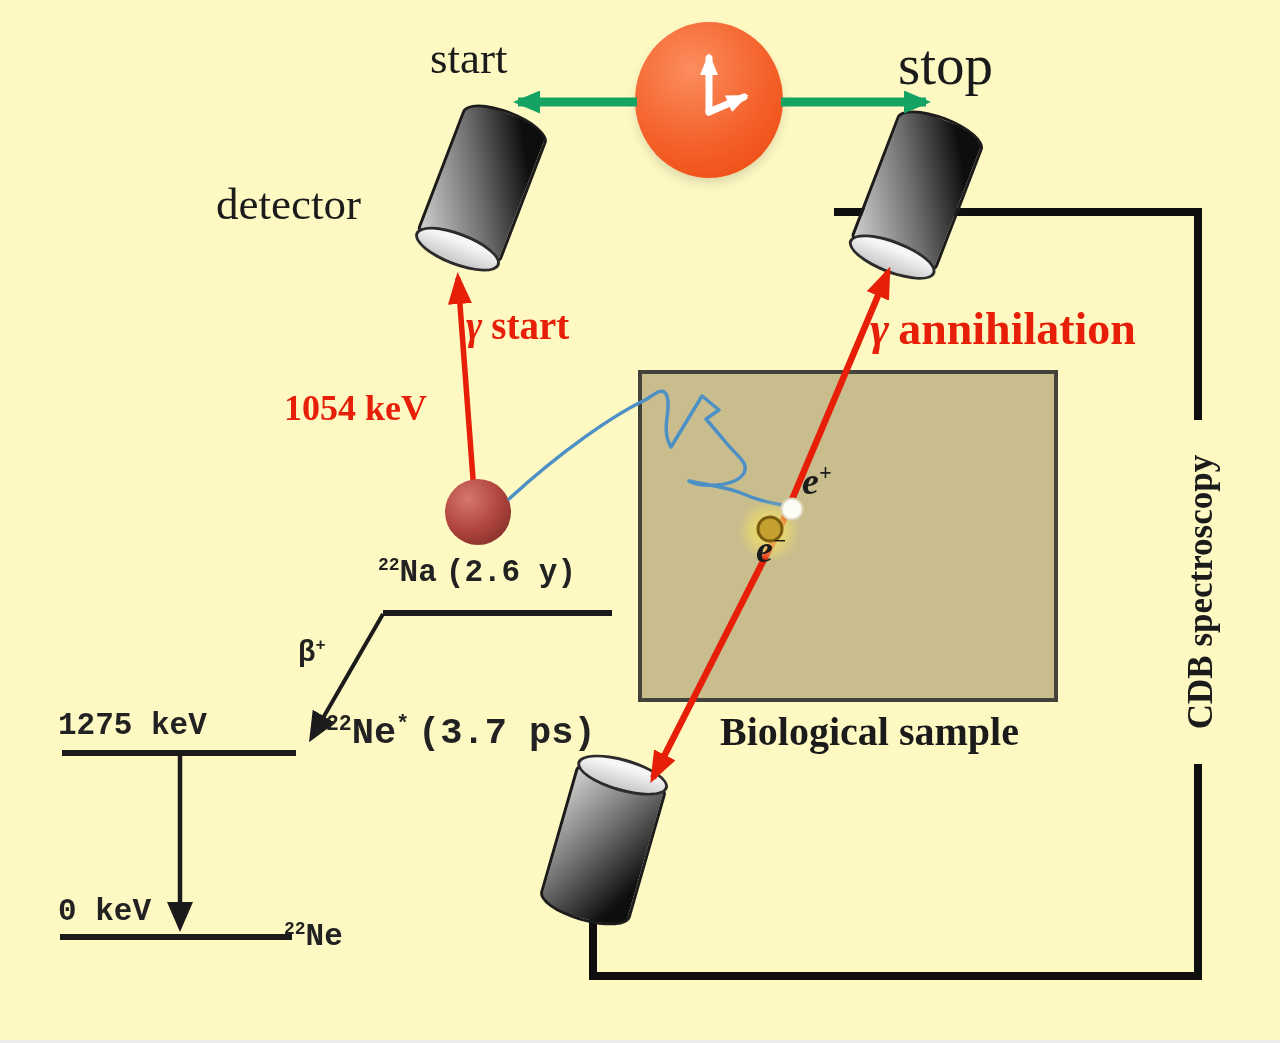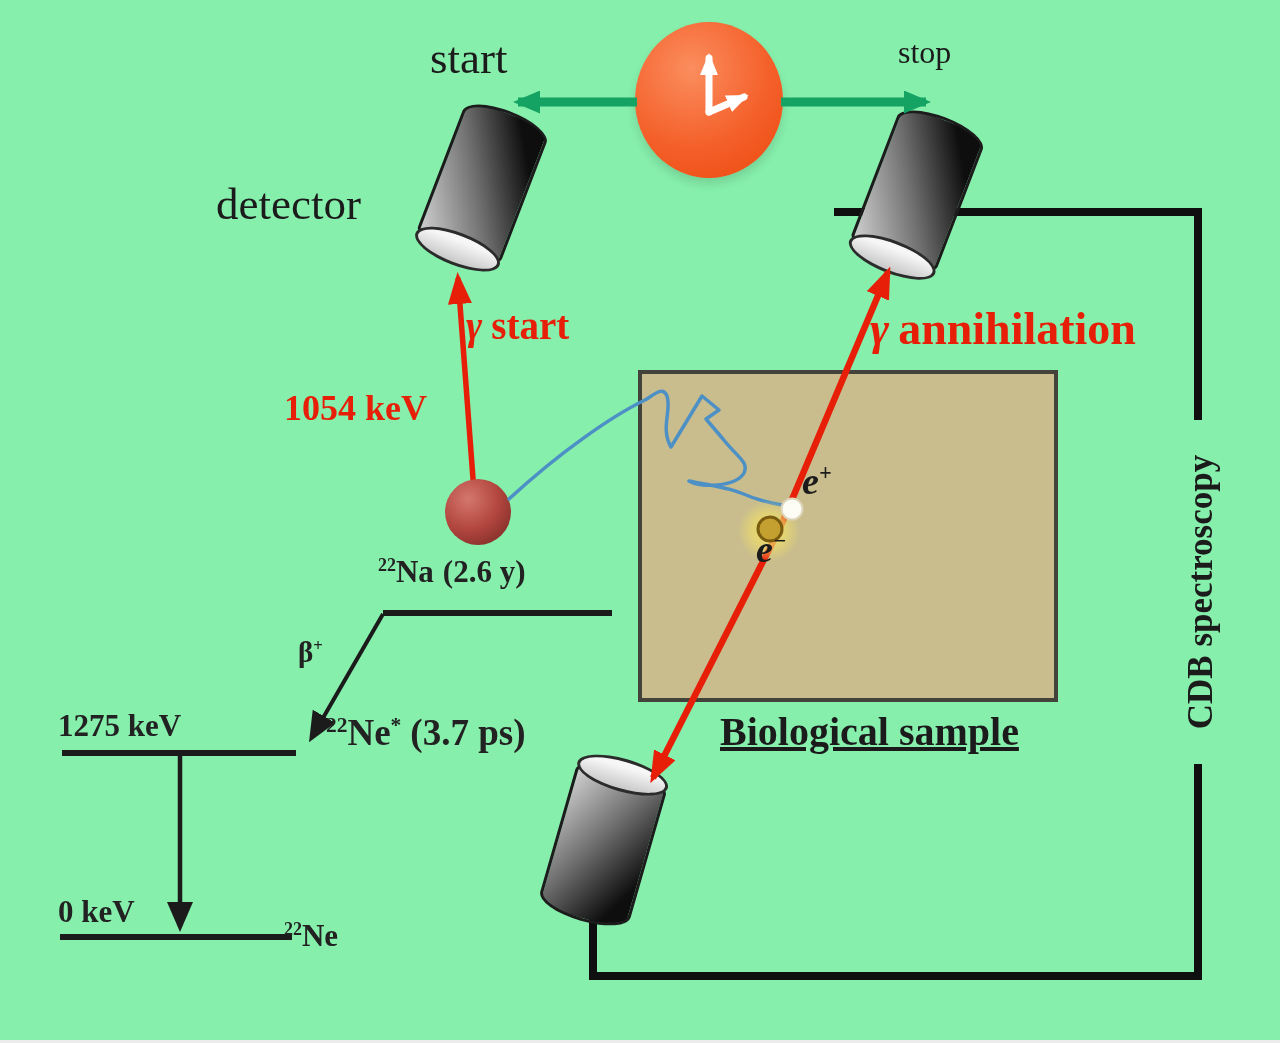--- a/index.html
+++ b/index.html
@@ -1,22 +1,22 @@
 <!DOCTYPE html>
 <html><head>
 <meta charset="utf-8">
 <style>
   html,body{margin:0;padding:0;background:#ffffff;}
-  .stage{position:relative;width:1280px;height:1043px;background:#86efac;overflow:hidden;
+  .stage{position:relative;width:1280px;height:1043px;background:#fef9c3;overflow:hidden;
          font-family:"Liberation Serif",serif;}
   svg.layer{position:absolute;left:0;top:0;z-index:4;pointer-events:none;}
   svg.layer.lower{z-index:1;}
   .lbl{position:absolute;z-index:5;white-space:nowrap;color:#1b1b1b;line-height:1;}
   .serif{font-family:"Liberation Serif",serif;}
-  .sans{font-family:Liberation Serif, serif;font-weight:700;color:#222222;}
+  .sans{font-family:Liberation Mono, monospace;font-weight:700;color:#222222;}
   .red{color:#e71f08;font-weight:700;}
   .bold{font-weight:700;}
   .it{font-style:italic;}
   sup{font-size:58%;}
   .gap{margin-left:9px;}
 
   .sample-box{position:absolute;left:638px;top:370px;width:420px;height:332px;z-index:2;
               background:#c9bd8d;border:4px solid #43433b;box-sizing:border-box;}
 
   .detector{position:absolute;z-index:3;}
@@ -122,21 +122,21 @@
     <circle cx="792" cy="509" r="10.5" fill="#fdfdf6" stroke="#ddd5ba" stroke-width="2"></circle>
 
     <line x1="383" y1="613" x2="612" y2="613" stroke="#1b1b1b" stroke-width="6"></line>
     <line x1="383" y1="614" x2="312" y2="737" stroke="#1b1b1b" stroke-width="4" marker-end="url(#ar-black)"></line>
     <line x1="62" y1="753" x2="296" y2="753" stroke="#1b1b1b" stroke-width="6"></line>
     <line x1="180" y1="756" x2="180" y2="926" stroke="#1b1b1b" stroke-width="4.5" marker-end="url(#ar-black)"></line>
     <line x1="60" y1="937" x2="292" y2="937" stroke="#1b1b1b" stroke-width="6"></line>
   </svg>
 
   <span class="lbl serif" style="left:430px;top:36px;font-size:45px;">start</span>
-  <span class="lbl serif" style="left:898px;top:36px;font-size:32px;">stop</span>
+  <span class="lbl serif" style="left:898px;top:36px;font-size:57px;">stop</span>
   <span class="lbl serif" style="left:216px;top:182px;font-size:45px;">detector</span>
 
   <span class="lbl serif red" style="left:466px;top:306px;font-size:39px;"><i class="it">γ</i><span class="gap">start</span></span>
 
   <span class="lbl serif red" style="left:284px;top:390px;font-size:36px;">1054 keV</span>
 
   <span class="lbl serif red" style="left:870px;top:306px;font-size:46px;"><i class="it">γ</i><span class="gap">annihilation</span></span>
 
   <span class="lbl sans" style="left:378px;top:556px;font-size:31px;"><sup>22</sup><span>Na</span><span class="gap">(2.6 y)</span></span>
 
@@ -147,18 +147,18 @@
   <span class="lbl sans" style="left:326px;top:714px;font-size:37px;"><sup>22</sup><span>Ne</span><sup>*</sup><span class="gap">(3.7 ps)</span></span>
 
   <span class="lbl sans" style="left:58px;top:896px;font-size:31px;">0 keV</span>
 
   <span class="lbl sans" style="left:284px;top:900px;font-size:31px;margin-top:20px;"><sup>22</sup><span>Ne</span></span>
 
   <span class="lbl serif bold it" style="left:802px;top:462px;font-size:38px;"><span>e</span><sup>+</sup></span>
 
   <span class="lbl serif bold it" style="left:756px;top:530px;font-size:38px;"><span>e</span><sup>−</sup></span>
 
-  <span class="lbl serif bold" style="left:720px;top:712px;font-size:40px;text-decoration:underline;">Biological sample</span>
+  <span class="lbl serif bold" style="left:720px;top:712px;font-size:40px;">Biological sample</span>
 
   <span class="lbl serif bold cdb" style="font-size:35px;">CDB spectroscopy</span>
 
   <div class="bottom-edge"></div>
 </div>
 
 </body></html>

